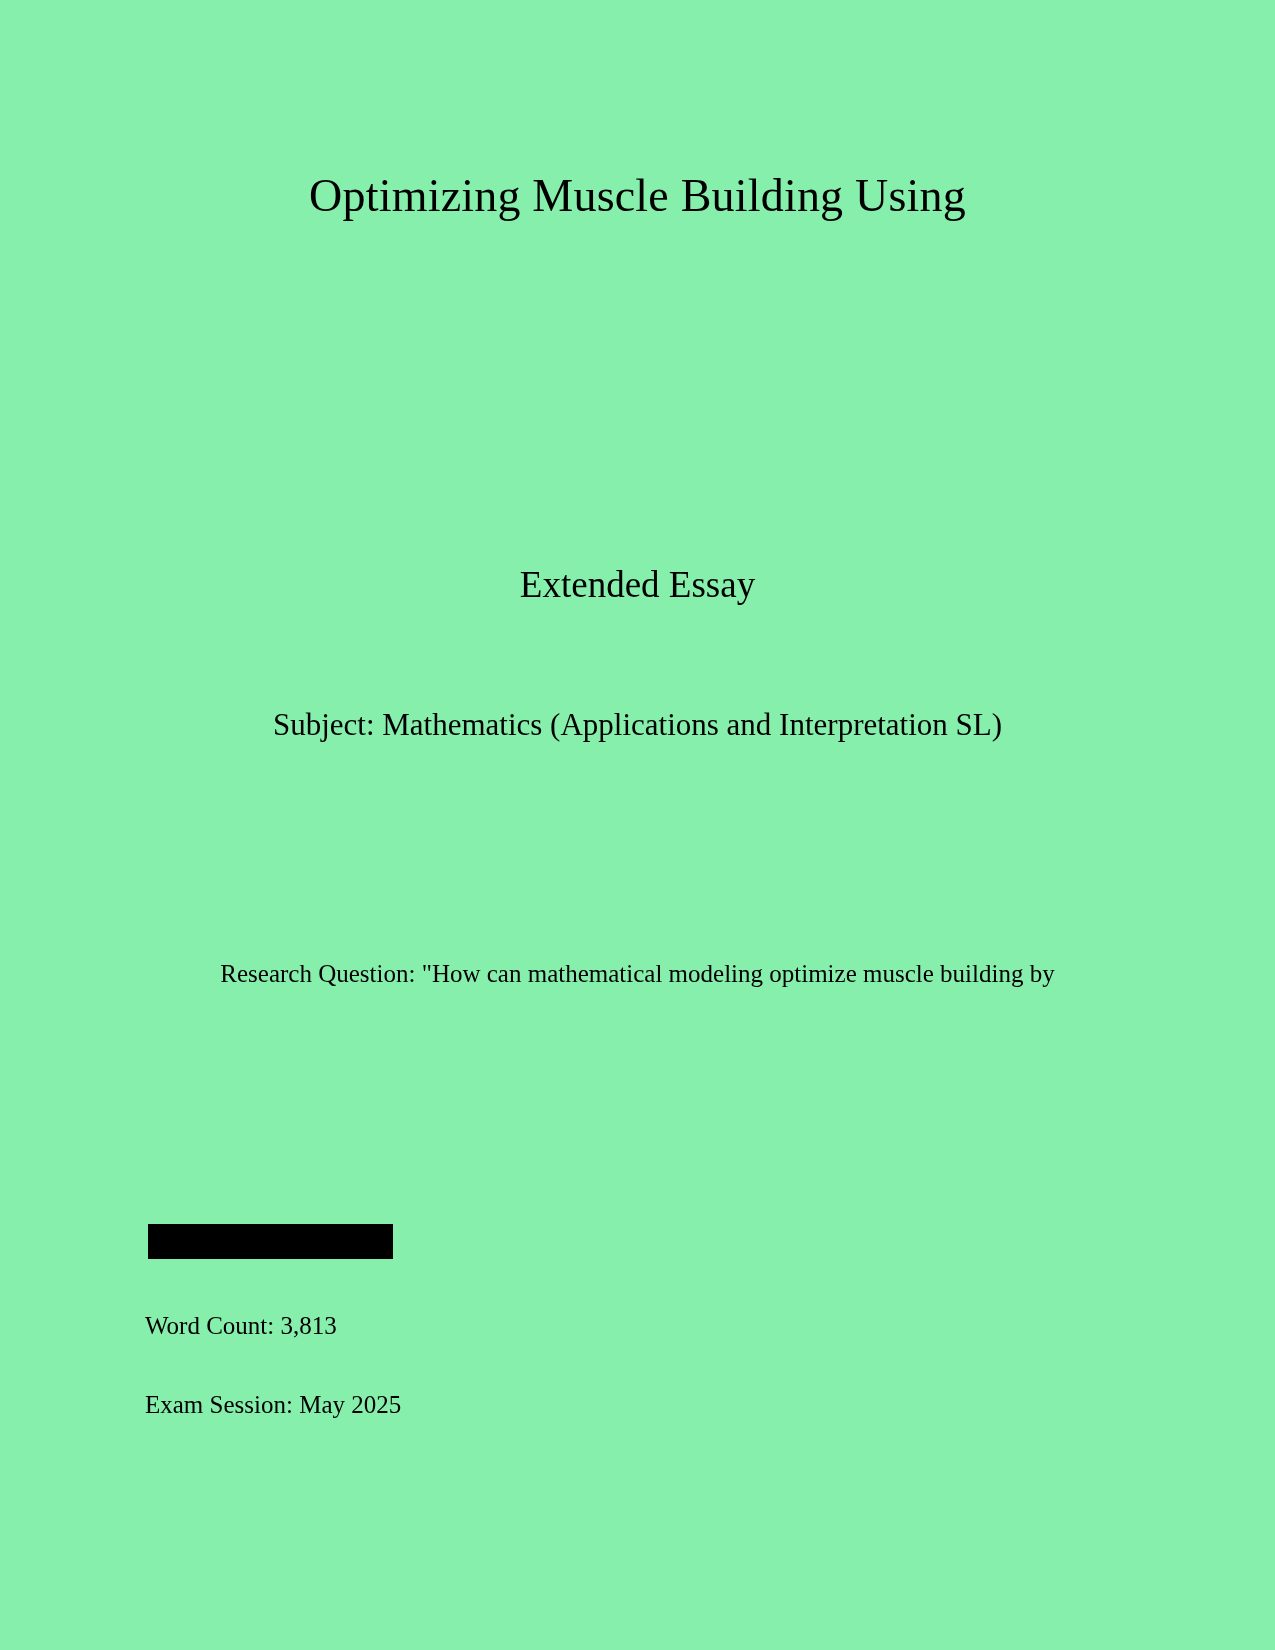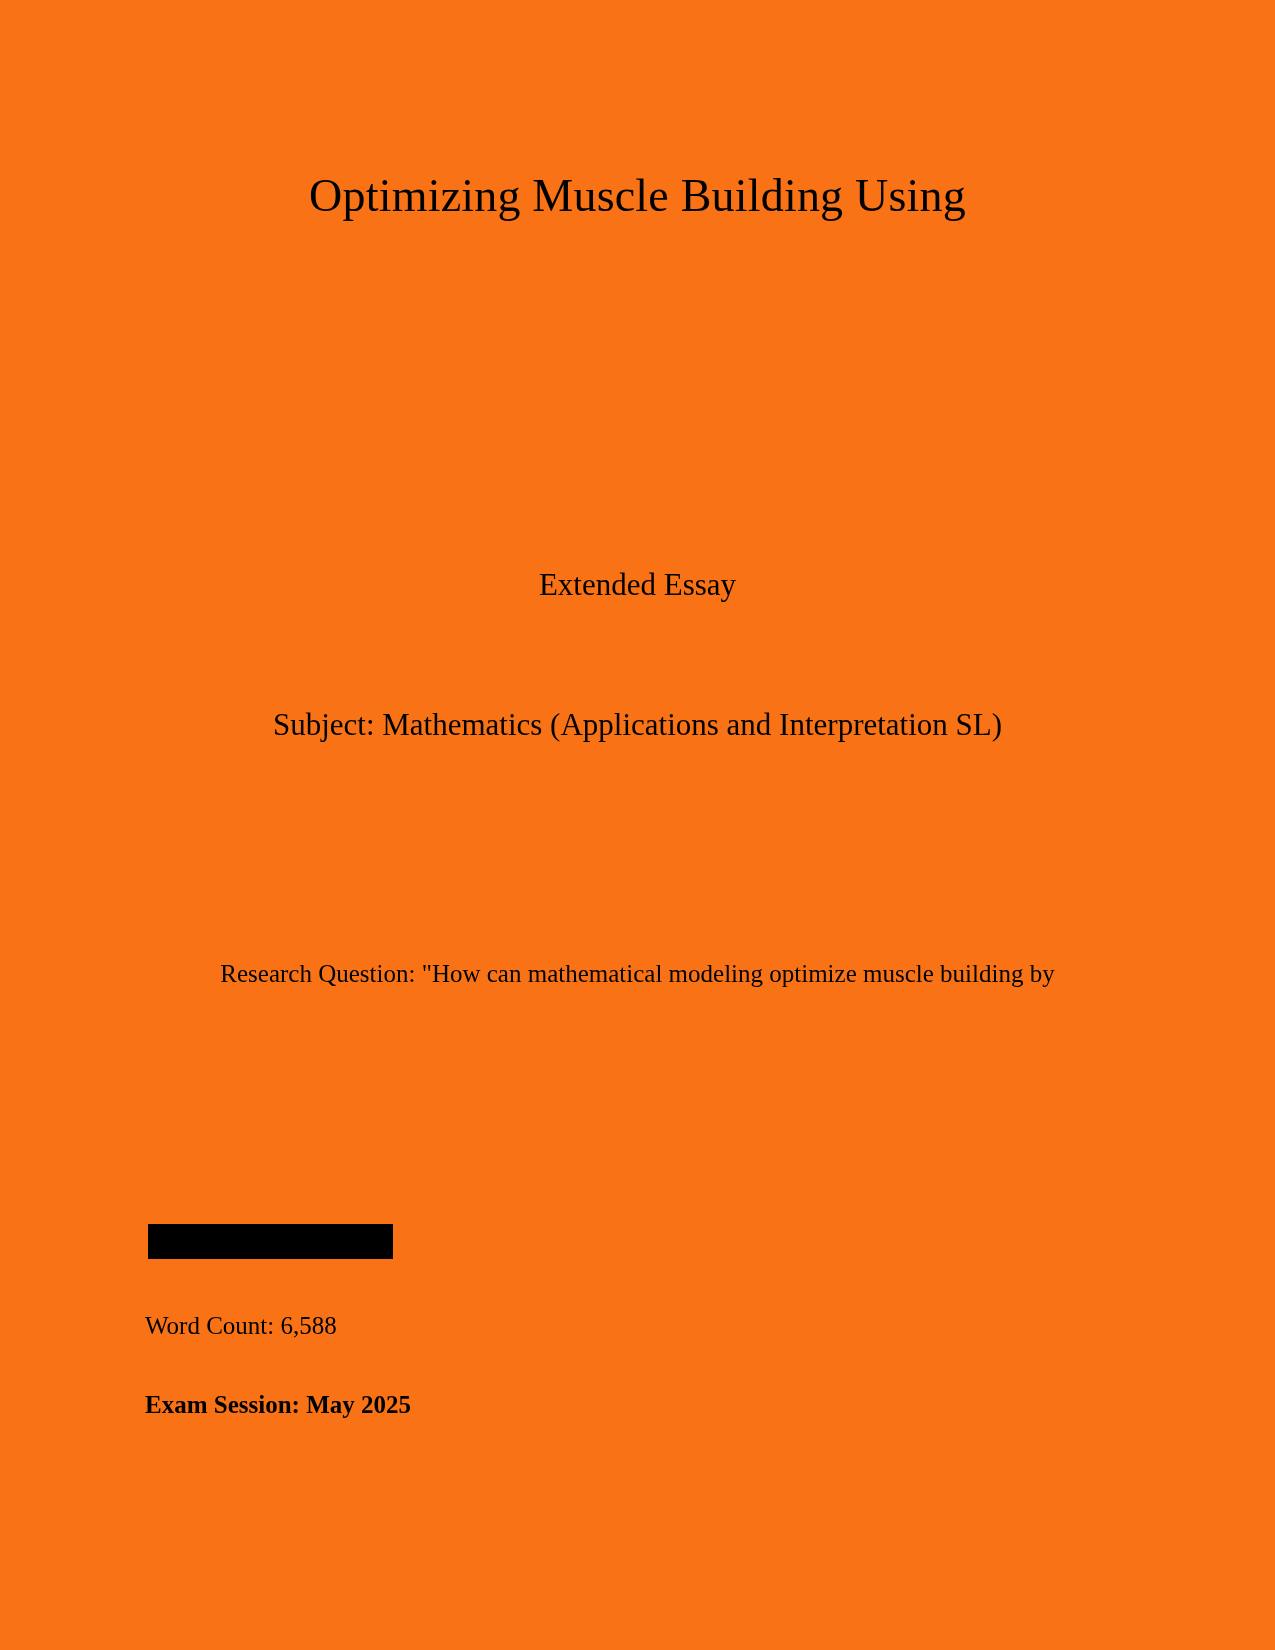--- a/index.html
+++ b/index.html
@@ -7,21 +7,21 @@
     margin: 0;
     padding: 0;
     background: #ffffff;
   }
 
   .page {
     position: relative;
     width: 1275px;
     height: 1650px;
     margin: 0 auto;
-    background: #f97316;
+    background: #86efac;
     overflow: hidden;
     font-family: "Liberation Serif", "DejaVu Serif", serif;
     color: #000000;
     -webkit-font-smoothing: antialiased;
   }
 
   
   .title-block {
     position: absolute;
     left: 0;
@@ -38,21 +38,21 @@
     white-space: nowrap;
   }
 
   
   .doc-type {
     position: absolute;
     left: 0;
     right: 0;
     top: 563px;
     text-align: center;
-    font-size: 31px;
+    font-size: 37px;
     line-height: 44px;
   }
 
   
   .subject-line {
     position: absolute;
     left: 0;
     right: 0;
     top: 695px;
     text-align: center;
@@ -94,21 +94,20 @@
     top: 1306px;
     font-size: 25px;
   }
   .meta-line {
     display: block;
     line-height: 40px;
     white-space: nowrap;
   }
   .meta-line + .meta-line {
     margin-top: 39px;
-    font-weight: bold;
   }
 </style>
 </head>
 <body>
 
 <div class="page">
 
   <div class="title-block">
     <span class="title-line">Optimizing Muscle Building Using</span>
   </div>
@@ -117,17 +116,17 @@
 
   <div class="subject-line">Subject: Mathematics (Applications and Interpretation SL)</div>
 
   <div class="research-question">
     <span class="rq-line">Research Question: "How can mathematical modeling optimize muscle building by</span>
   </div>
 
   <div class="redaction-bar"></div>
 
   <div class="meta">
-    <span class="meta-line">Word Count: 6,588</span>
+    <span class="meta-line">Word Count: 3,813</span>
     <span class="meta-line">Exam Session: May 2025</span>
   </div>
 
 </div>
 
 </body></html>

